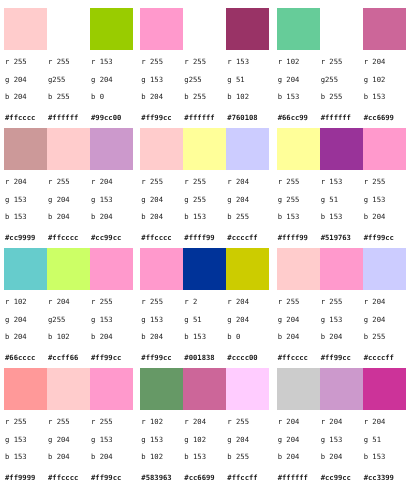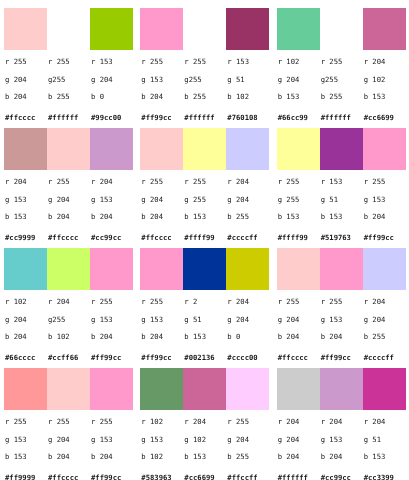--- a/index.html
+++ b/index.html
@@ -487,21 +487,21 @@
           <div class="info-col">
             <div class="info-line">b 0</div>
           </div>
         </div>
       </div>
       <div class="hex-band">
         <div class="hex-col">
           <div class="hex-text">#ff99cc</div>
         </div>
         <div class="hex-col">
-          <div class="hex-text">#002136</div>
+          <div class="hex-text">#001838</div>
         </div>
         <div class="hex-col">
           <div class="hex-text">#cccc00</div>
         </div>
       </div>
     </div>
     <div class="palette-group">
       <div class="swatch-band">
         <div class="swatch" title="#ffcccc" style="background: rgb(255, 204, 204);"></div>
         <div class="swatch" title="#ff99cc" style="background: rgb(255, 153, 204);"></div>

